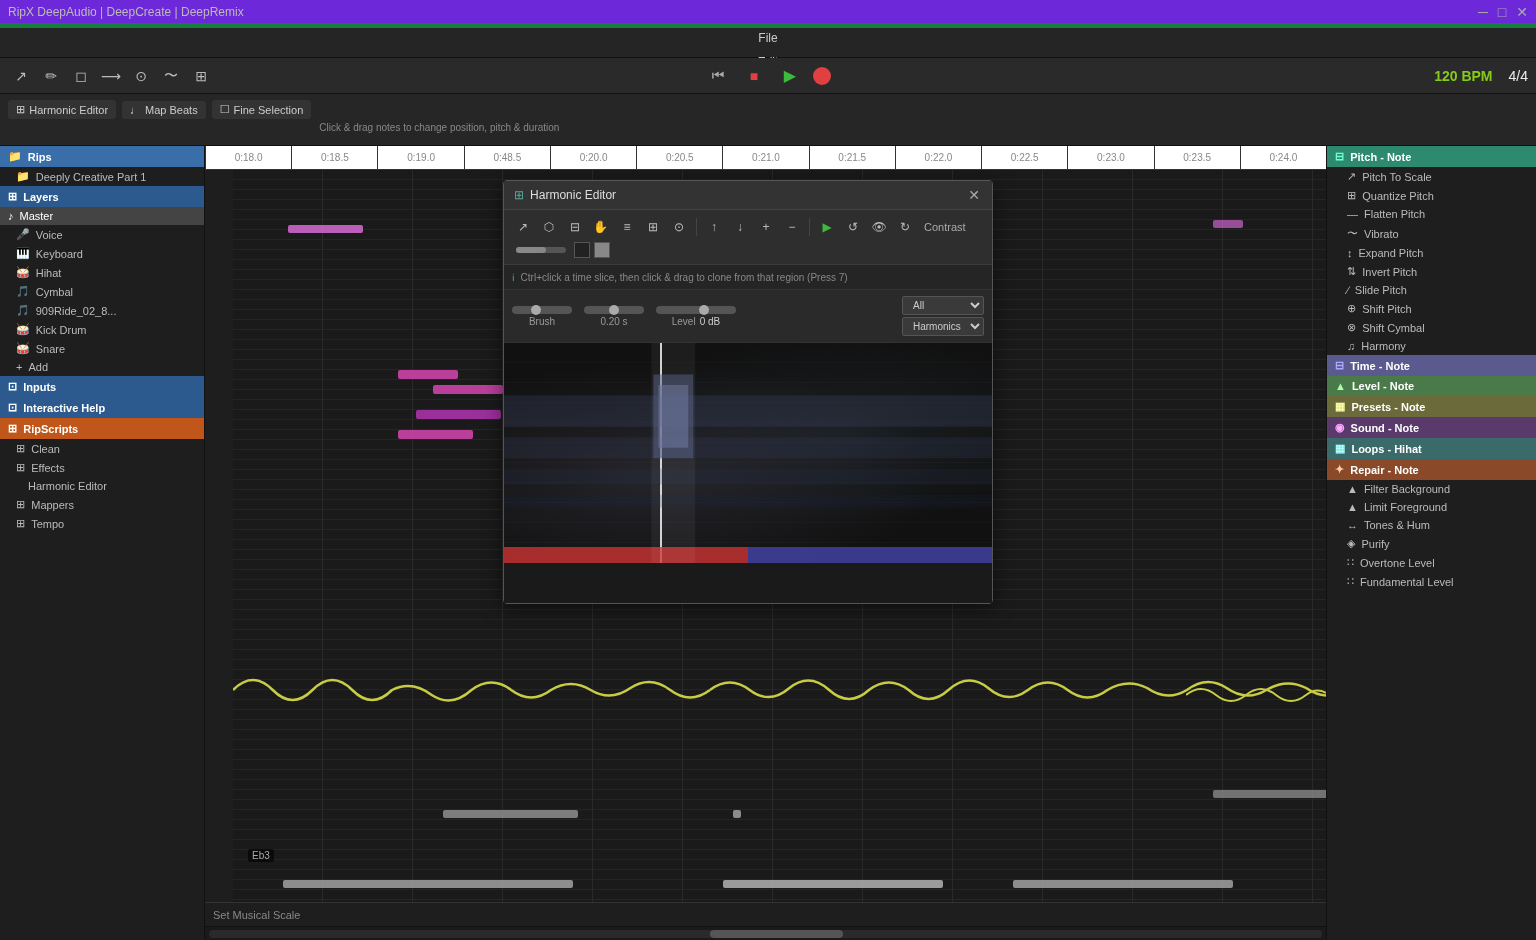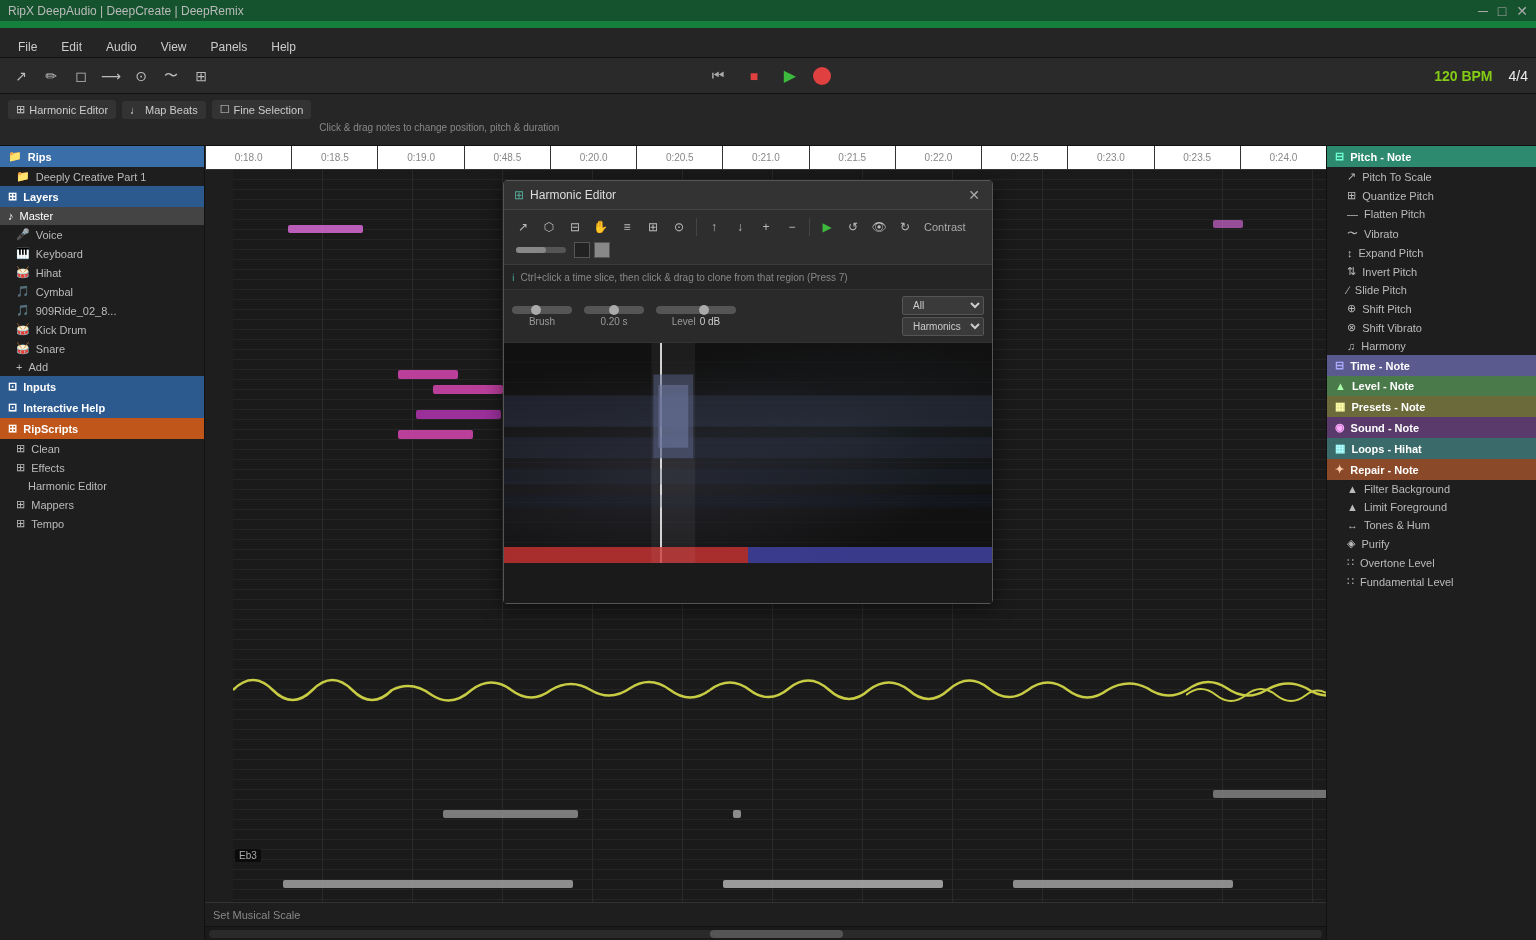--- a/index.html
+++ b/index.html
@@ -10,41 +10,42 @@
       font-size: 12px;
       width: 1536px;
       height: 940px;
       overflow: hidden;
       display: flex;
       flex-direction: column;
     }
 
     
     .titlebar {
-      background: #14532d;
+      background: #6d28d9;
       height: 28px;
       display: flex;
       align-items: center;
       padding: 0 8px;
       justify-content: space-between;
-      border-bottom: 7px solid #15803d;
+      border-bottom: 5px solid #15803d;
     }
     .titlebar-title { font-size: 12px; color: #bbb; }
     .titlebar-controls { display: flex; gap: 10px; }
     .titlebar-btn { color: #aaa; font-size: 14px; cursor: pointer; }
 
     
     .menubar {
       background: #252525;
       height: 30px;
       display: flex;
-      align-items: flex-end;
+      align-items: center;
       padding: 0 8px;
       gap: 4px;
       border-bottom: 1px solid #111;
+      flex-direction: column;
     }
     .menu-item {
       padding: 3px 10px;
       color: #ccc;
       cursor: pointer;
       border-radius: 3px;
     }
 
     
     .toolbar {
@@ -721,21 +722,21 @@
         <div class="note-block" style="top:200px;left:165px;width:60px;height:9px;background:#cc44aa;opacity:0.9;"></div>
         <div class="note-block" style="top:215px;left:200px;width:70px;height:9px;background:#cc44aa;opacity:0.9;"></div>
         <div class="note-block" style="top:240px;left:183px;width:85px;height:9px;background:#aa33aa;opacity:0.9;"></div>
         <div class="note-block" style="top:260px;left:165px;width:75px;height:9px;background:#cc44aa;opacity:0.9;"></div>
 
         <svg style="position:absolute;top:490px;left:0;width:100%;height:60px;" preserveAspectRatio="none" viewBox="0 0 1100 60">
           <path d="M0,30 Q20,10 40,30 Q60,50 80,30 Q100,10 120,30 Q140,50 160,30 Q180,20 200,35 Q220,48 240,30 Q260,15 280,30 Q300,45 320,30 Q340,18 360,30 Q380,42 400,28 Q420,15 440,30 Q460,45 480,30" stroke="#c8cc44" stroke-width="2.5" fill="none"></path>
           <path d="M480,30 Q500,15 520,30 Q540,45 560,28 Q580,12 600,30 Q620,48 640,30 Q660,15 680,30 Q700,48 720,30 Q740,12 760,28 Q780,45 800,30 Q820,15 840,30 Q860,45 880,30 Q900,18 920,28 Q940,42 960,30 Q980,15 1000,28 Q1020,42 1040,30 Q1060,18 1080,28 Q1100,42 1120,30" stroke="#c8cc44" stroke-width="2.5" fill="none"></path>
         </svg>
 
-        <div class="track-label" style="bottom:40px;left:2px;">Eb3</div>
+        <div class="track-label" style="bottom:40px;left:15px;">Eb3</div>
 
         <div class="note-block" style="top:640px;left:210px;width:135px;height:8px;background:#888;opacity:0.9;"></div>
         <div class="note-block" style="top:640px;left:500px;width:8px;height:8px;background:#999;opacity:0.9;"></div>
         <div class="note-block" style="top:620px;left:980px;width:135px;height:8px;background:#888;opacity:0.8;"></div>
 
         <div class="note-block" style="top:710px;left:50px;width:290px;height:8px;background:#aaa;opacity:0.8;"></div>
         <div class="note-block" style="top:710px;left:490px;width:220px;height:8px;background:#bbb;opacity:0.8;"></div>
         <div class="note-block" style="top:710px;left:780px;width:220px;height:8px;background:#aaa;opacity:0.8;"></div>
 
         <div style="position:absolute;top:505px;right:0;width:140px;height:40px;">
@@ -892,21 +893,21 @@
     <div class="right-item">
       <span>∕</span>
       <span>Slide Pitch</span>
     </div>
     <div class="right-item">
       <span>⊕</span>
       <span>Shift Pitch</span>
     </div>
     <div class="right-item">
       <span>⊗</span>
-      <span>Shift Vibrato</span>
+      <span>Shift Cymbal</span>
     </div>
     <div class="right-item">
       <span>♫</span>
       <span>Harmony</span>
     </div>
 
     <div class="right-section-header time-note">
       <span style="color:#aaf;">⊟</span>
       <span>Time - Note</span>
     </div>

